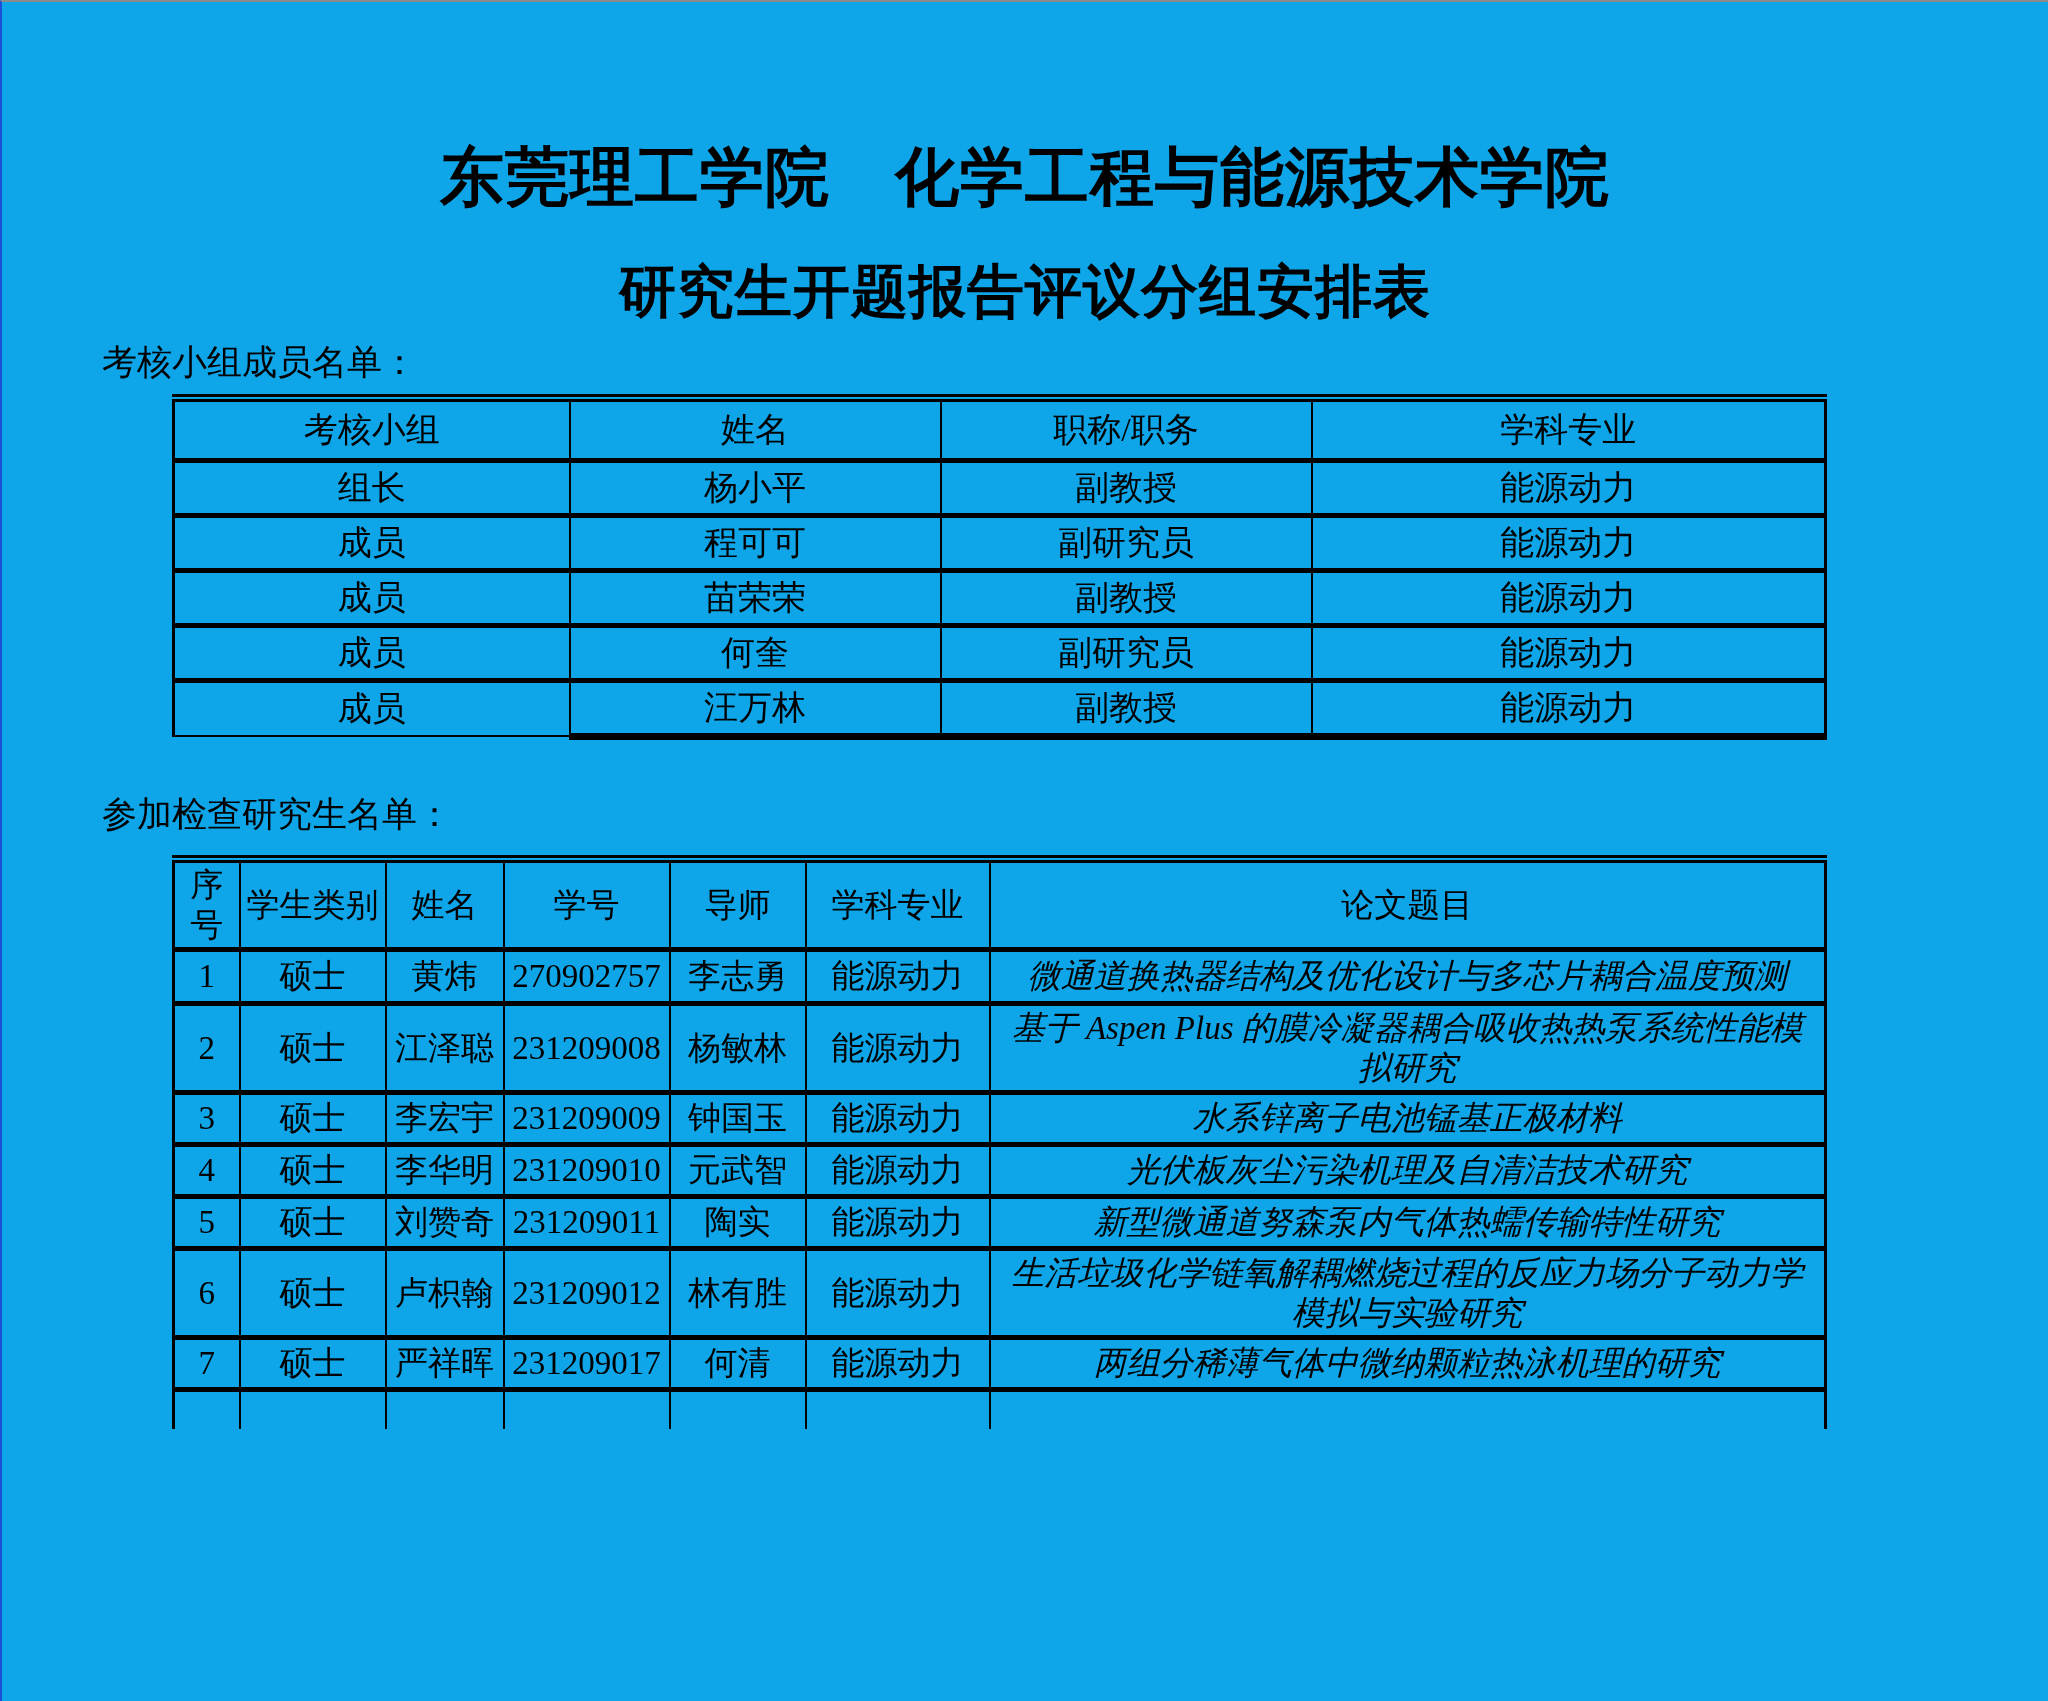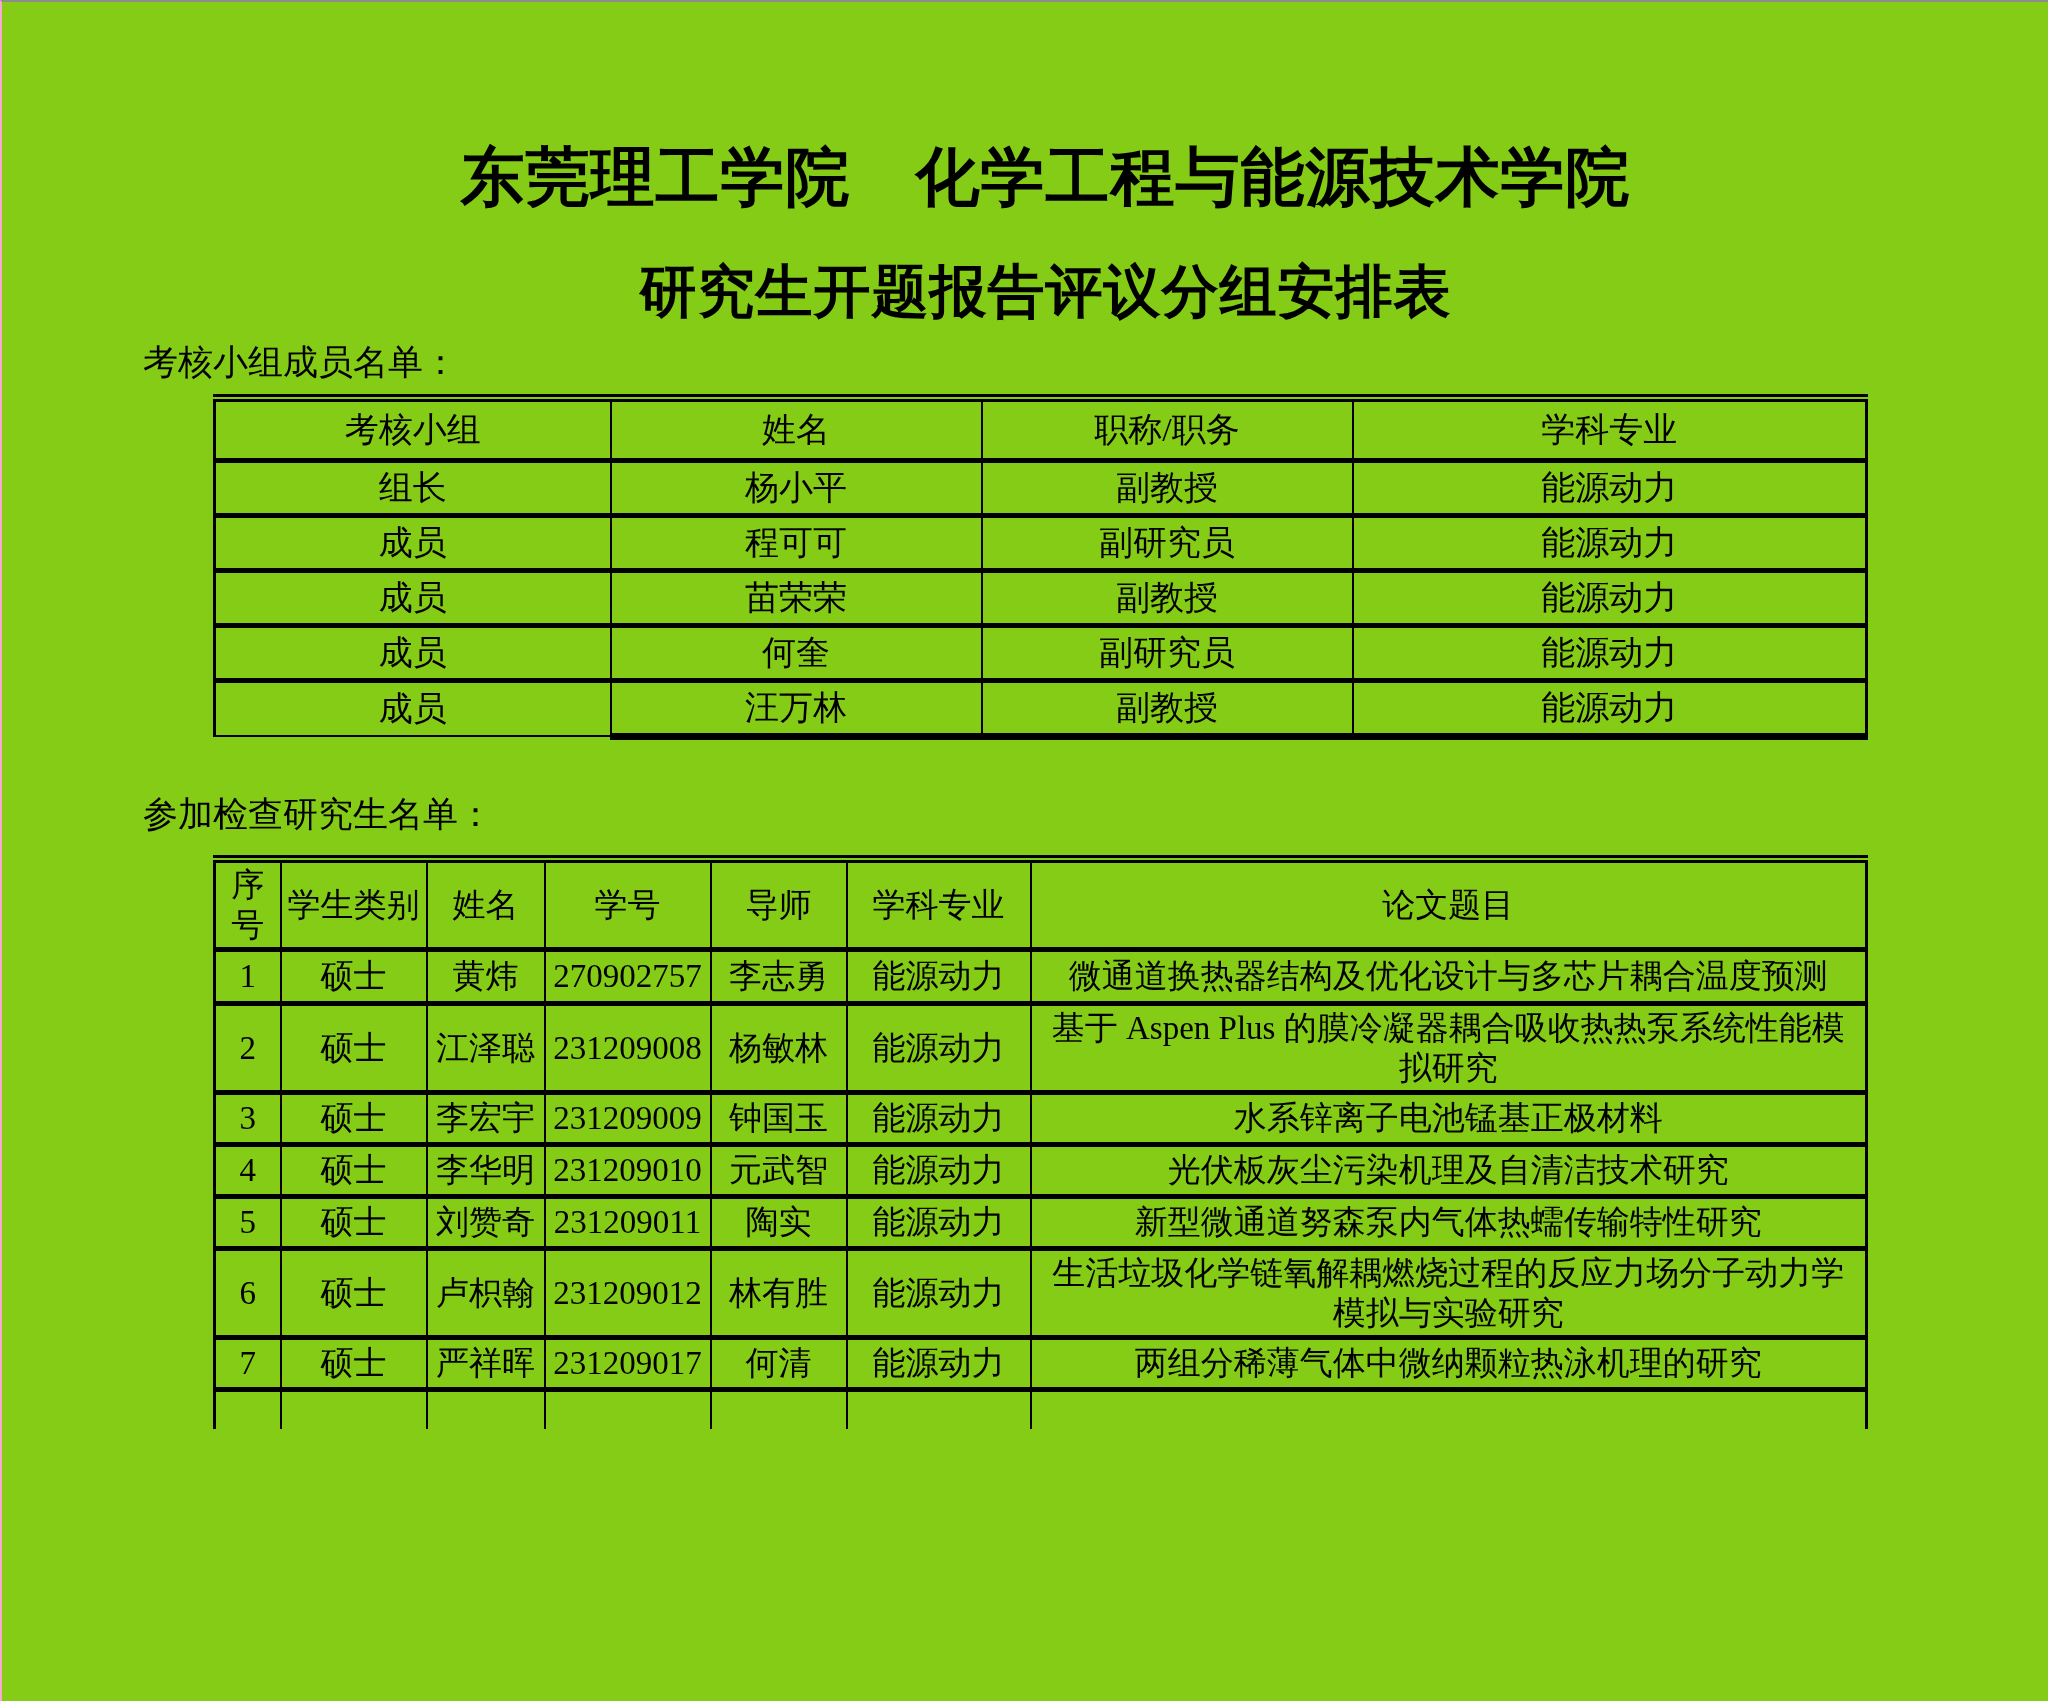--- a/index.html
+++ b/index.html
@@ -1,26 +1,25 @@
 <!DOCTYPE html>
 <html lang="zh"><head>
 <meta charset="utf-8">
 <style>
   html,body{margin:0;padding:0;background:#ffffff;}
   .page{
     position:relative;
     width:2048px;height:1701px;
-    background:#84cc16;
+    background:#0ea5e9;
     overflow:hidden;
     box-sizing:border-box;
     border-top:2px solid #8c8c8c;
-    border-left:2px solid #f9a8d4;
+    border-left:2px solid #1d4ed8;
     color:#000;
     font-family:"Liberation Serif","DejaVu Serif",serif;
-    padding-left:41px;
   }
   .doc-title{
     margin:143px 0 0 0;
     font-size:64px;line-height:66px;
     font-weight:bold;text-align:center;
     letter-spacing:1px;
   }
   .doc-subtitle{
     margin:52px 0 0 0;
     font-size:57px;line-height:58px;
@@ -56,21 +55,21 @@
 
   .tbl-committee{margin-top:13px;font-size:34px;}
   .tbl-committee th{height:62px;}
   .tbl-committee td{height:53px;}
   .tbl-committee tbody tr:last-child td{border-bottom:7px solid #000;}
   .tbl-committee tbody tr:last-child td:first-child{border-bottom:2px solid #000;}
 
   .tbl-students{margin-top:22px;font-size:33px;line-height:40px;}
   .tbl-students th{height:62px;}
   .tbl-students td{height:50px;}
-  .tbl-students td:last-child{line-height:40px;}
+  .tbl-students td:last-child{line-height:40px;font-style:italic;}
   .tbl-students tr.partial-row td{height:40px;border-bottom:none;}
 </style>
 </head>
 <body>
 
 <div class="page">
 
   <h1 class="doc-title">东莞理工学院　化学工程与能源技术学院</h1>
 
   <h2 class="doc-subtitle">研究生开题报告评议分组安排表</h2>

